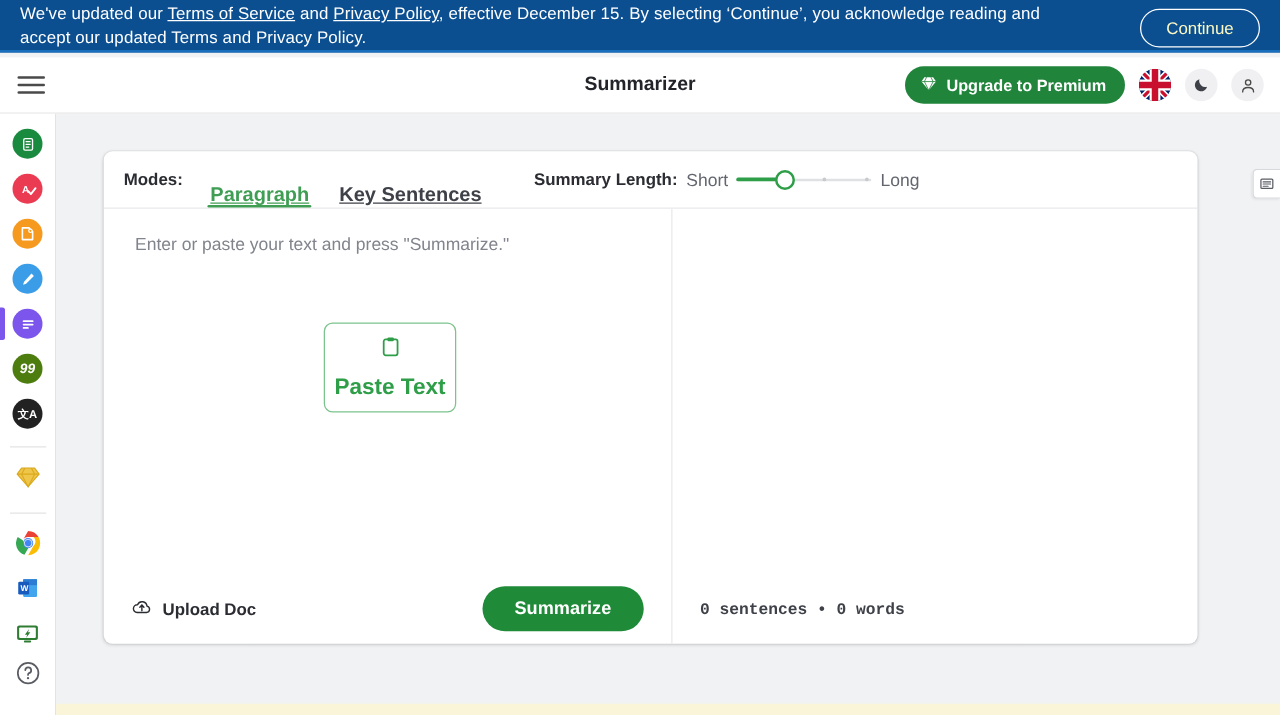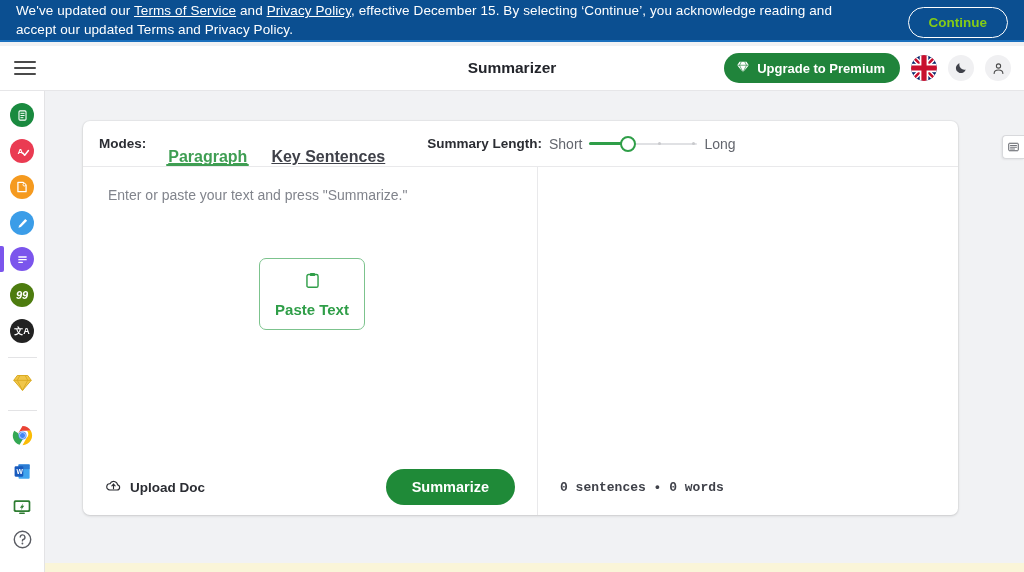--- a/index.html
+++ b/index.html
@@ -22,22 +22,22 @@
     color: #ffffff; font-size: 13.5px; line-height: 19px;
     max-width: 860px; letter-spacing: .1px;
   }
   .banner-text a, .banner-link {
     color:#ffffff; text-decoration: underline; cursor:pointer;
   }
   .banner-btn {
     position: absolute; right: 16px; top: 7px;
     height: 31px; padding: 0 20px;
     border: 1.5px solid #ffffff; border-radius: 16px;
-    background: transparent; color: #84cc16;
-    font-size: 13.5px; font-weight: 700;
+    background: transparent; color: #fef9c3;
+    font-size: 13.5px; font-weight: 400;
     display: flex; align-items: center; justify-content: center;
     cursor: pointer; white-space: nowrap;
     font-family: "Liberation Sans", sans-serif;
     text-align: center;
   }
 
   
   .appbar {
     position: absolute; top: 46px; left: 0; width: 1024px; height: 45px;
     background: #ffffff; display: flex; align-items: center;
@@ -165,21 +165,21 @@
   .pane-right { flex:1; display:flex; flex-direction:column; position:relative;font-family:Liberation Mono, monospace; }
   .editor { flex:1; position:relative; padding: 20px 22px 0 25px; }
   .placeholder { font-size: 14px; color: #81848c; }
   .paste-btn {
     position:absolute; left: 176px; top: 91px;
     width: 106px; height: 72px; border-radius: 7px;
     border: 1.2px solid #7cc38d; background:#ffffff;
     display:flex; flex-direction:column; align-items:center; justify-content:center;
     gap: 7px; cursor:pointer;
   }
-  .paste-btn-label { font-size: 15px; font-weight:700; color:#2f9e48; }
+  .paste-btn-label { font-size: 18px; font-weight:700; color:#2f9e48; }
   .pane-footer {
     height: 56px; display:flex; align-items:center; padding: 0 22px;
   }
   .upload {
     display:flex; align-items:center; gap: 8px; cursor:pointer;
     font-size: 13.5px; font-weight: 700; color:#2b2d33;
   }
   .summarize-btn {
     margin-left:auto; height: 36px; padding: 0 26px; border:none;
     border-radius: 18px; background:#1f8a38; color:#fff;

